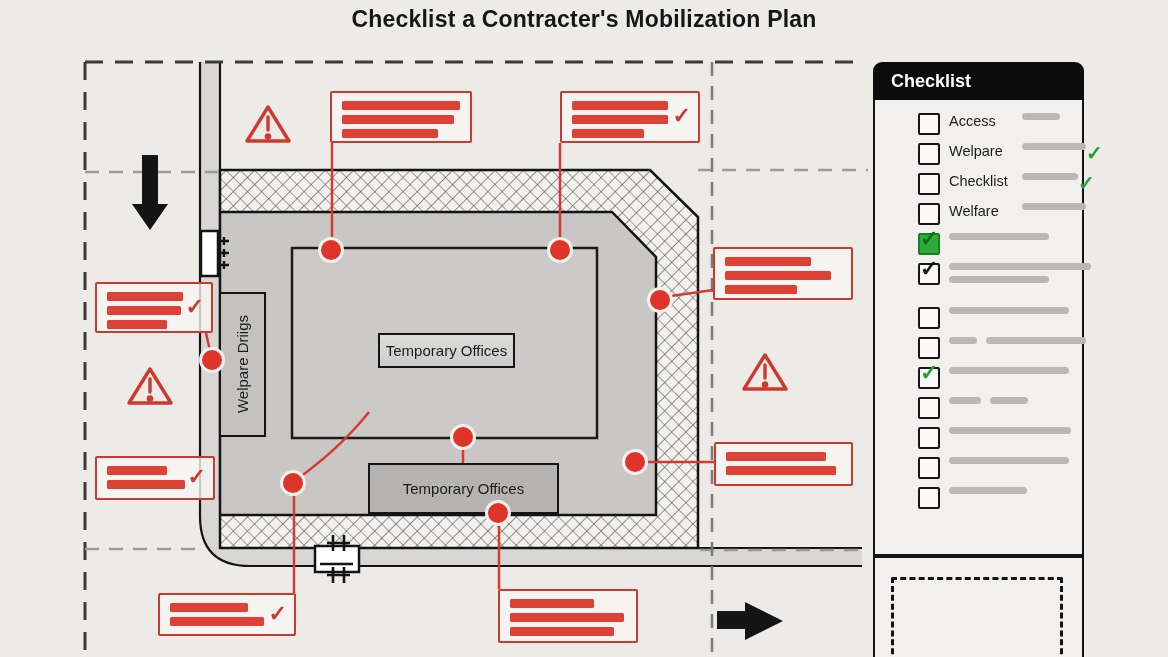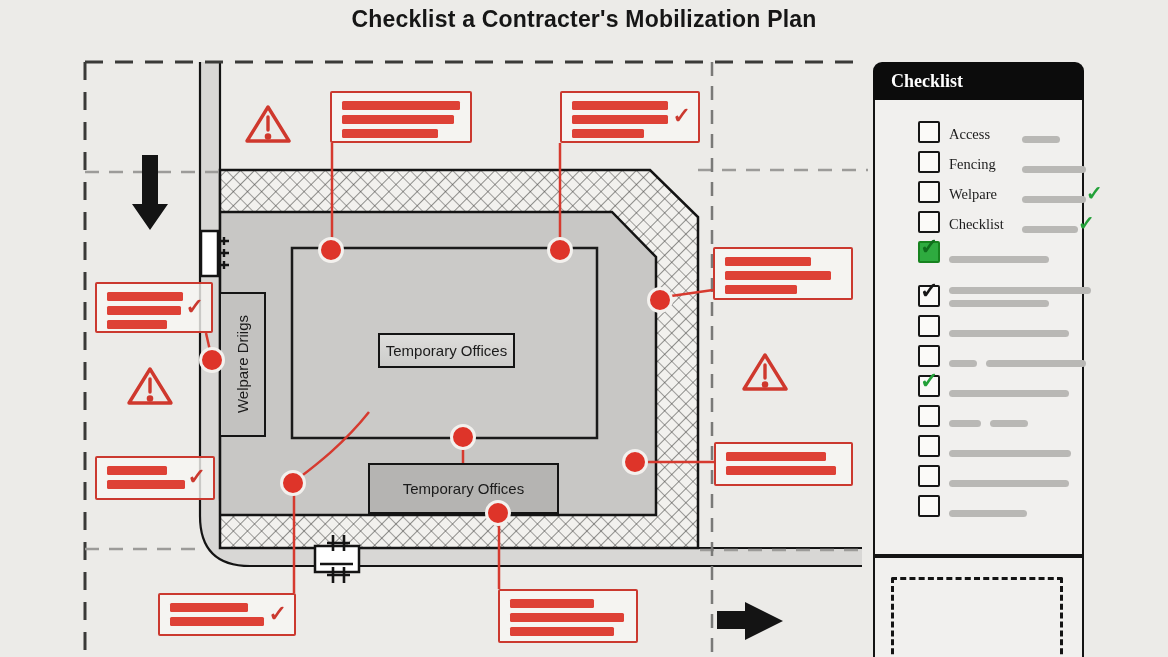--- a/index.html
+++ b/index.html
@@ -36,31 +36,31 @@
   .cbar{height:9px;background:#de4136;border-radius:1.5px;}
   .ccheck{position:absolute;right:7px;top:50%;transform:translateY(-54%);
     color:#cb392f;font-size:22px;font-weight:700;line-height:1;}
   
   .dot{
     position:absolute;width:20px;height:20px;border-radius:50%;
     background:#de3429;border:3px solid #f3f1ee;box-sizing:content-box;
     margin:-3px 0 0 -3px;
   }
   
-  .clpanel{position:absolute;left:873px;top:62px;width:211px;font-family:Liberation Serif, serif;}
+  .clpanel{position:absolute;left:873px;top:62px;width:211px;}
   .clheader{
     height:38px;background:#0c0c0c;border-radius:9px 9px 0 0;
     color:#fff;font-size:18px;font-weight:700;line-height:38px;
     padding-left:18px;box-sizing:border-box;
   }
   .clbody{
     background:#f1f0ee;border:2.5px solid #141414;border-top:none;
     box-sizing:border-box;height:456px;padding:13px 12px 0 15px;
   }
-  .clrow{display:flex;align-items:flex-end;height:30px;padding-left:28px;}
+  .clrow{display:flex;align-items:flex-start;height:30px;padding-left:28px;}
   .clrow.tall{height:44px;}
   .cb{
     position:relative;width:18px;height:18px;border:2.5px solid #161616;
     background:#fbfaf8;border-radius:2px;flex:0 0 auto;
   }
   .cb .cbk{position:absolute;left:0px;top:-7px;font-size:22px;font-weight:700;line-height:1;}
   .cb.green-filled{background:#2eab3f;border-color:#17831f;}
   .cb.green-filled .cbk{color:#0f6d1c;}
   .cb.black-checked .cbk{color:#161616;}
   .cb.green-checked .cbk{color:#23a139;}
@@ -238,40 +238,40 @@
   <div class="clbody" id="checklist-items">
       <div class="clrow">
         <span class="cb empty"></span>
         <span class="cllabel">Access</span>
         <span class="clbars">
           <span class="clbar" style="width: 38px;"></span>
         </span>
       </div>
       <div class="clrow">
         <span class="cb empty"></span>
-        <span class="cllabel">Fencing</span>
+        <span class="cllabel">Welpare</span>
         <span class="clbars">
           <span class="clbar" style="width: 64px;"></span>
         </span>
-      </div>
-      <div class="clrow">
-        <span class="cb empty"></span>
-        <span class="cllabel">Welpare</span>
+        <span class="gcheck">✓</span>
+      </div>
+      <div class="clrow">
+        <span class="cb empty"></span>
+        <span class="cllabel">Checklist</span>
+        <span class="clbars">
+          <span class="clbar" style="width: 56px;"></span>
+        </span>
+        <span class="gcheck">✓</span>
+      </div>
+      <div class="clrow">
+        <span class="cb empty"></span>
+        <span class="cllabel">Welfare</span>
         <span class="clbars">
           <span class="clbar" style="width: 64px;"></span>
         </span>
-        <span class="gcheck">✓</span>
-      </div>
-      <div class="clrow">
-        <span class="cb empty"></span>
-        <span class="cllabel">Checklist</span>
-        <span class="clbars">
-          <span class="clbar" style="width: 56px;"></span>
-        </span>
-        <span class="gcheck">✓</span>
       </div>
       <div class="clrow">
         <span class="cb green-filled">
           <span class="cbk">✓</span>
         </span>
         <span class="clbars">
           <span class="clbar" style="width: 100px;"></span>
         </span>
       </div>
       <div class="clrow tall">

